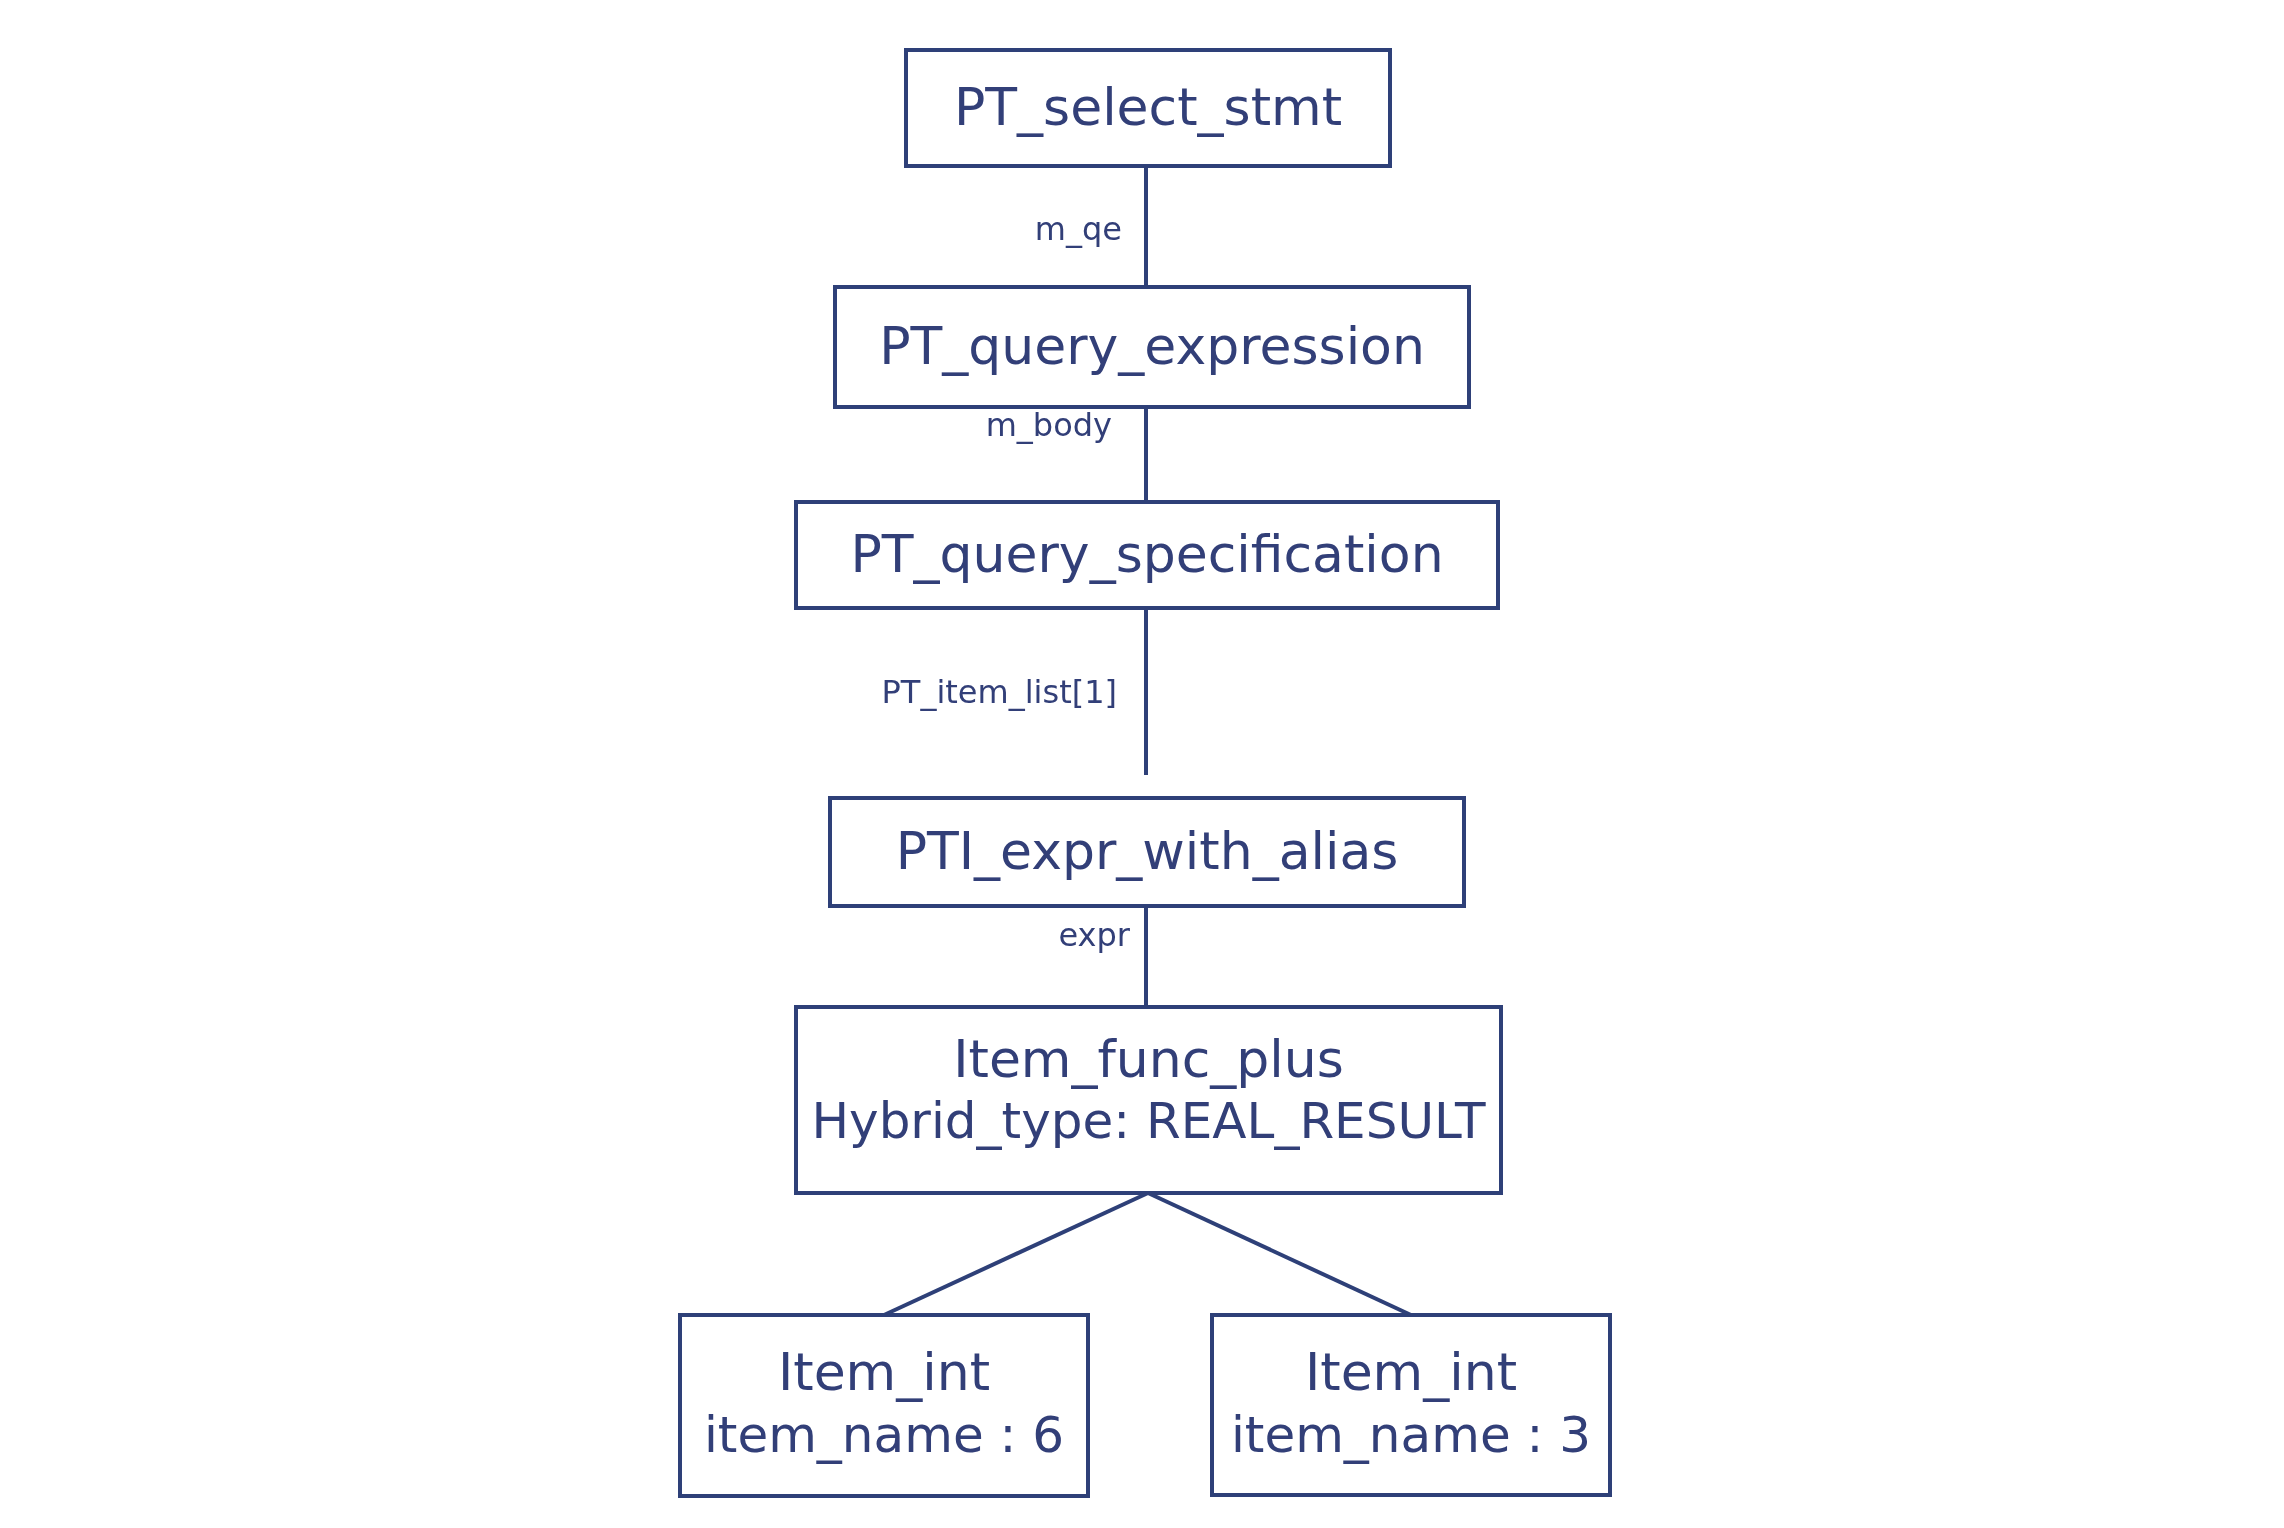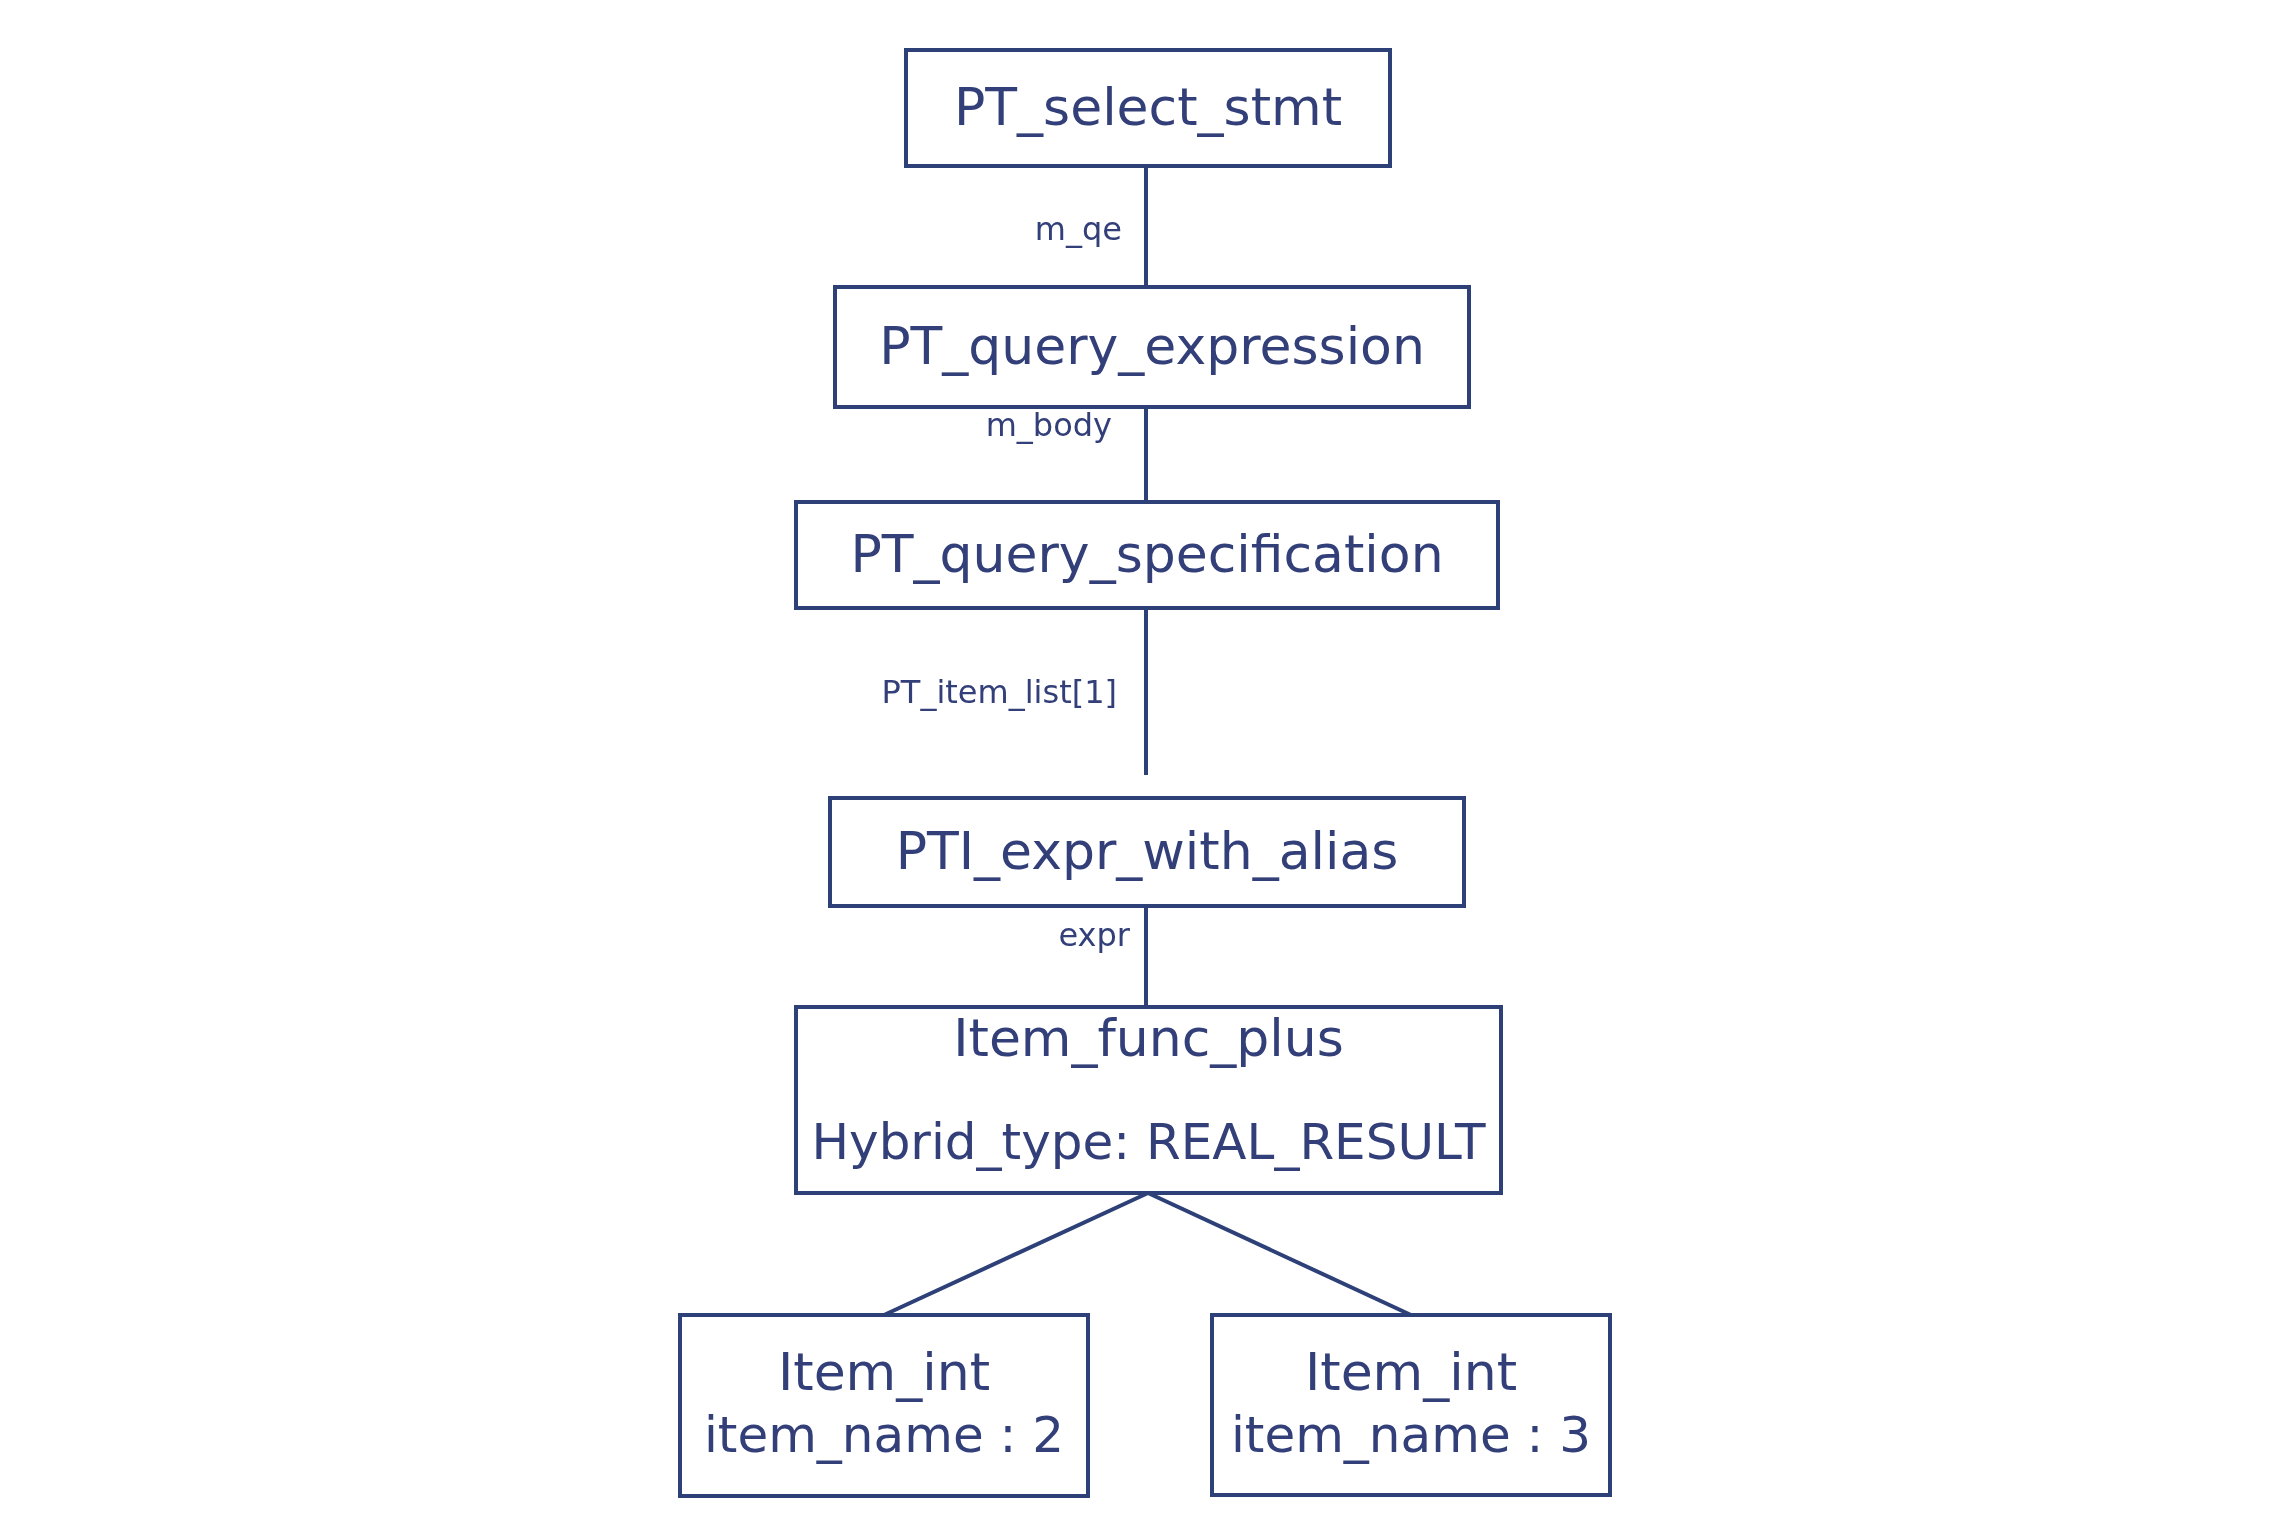--- a/index.html
+++ b/index.html
@@ -45,21 +45,20 @@
     line-height: 1.15;
     color: #323f78;
   }
   .node-sublabel {
     font-size: 50px;
     line-height: 1.3;
     color: #323f78;
   }
   .node.two-line {
     padding-bottom: 16px;
-    justify-content: space-between;
   }
   .node.child {
     justify-content: flex-start;
     padding-top: 26px;
     padding-bottom: 0;
   }
   .edge-label {
     position: absolute;
     font-size: 32px;
     line-height: 1.1;
@@ -106,21 +105,21 @@
 
   <div class="edge-label" style="right:1154px; top:918px;">expr</div>
 
   <div class="node two-line" style="left:794px; top:1005px; width:709px; height:190px;">
     <div class="node-label">Item_func_plus</div>
     <div class="node-sublabel">Hybrid_type: REAL_RESULT</div>
   </div>
 
   <div class="node two-line child" style="left:678px; top:1313px; width:412px; height:185px;">
     <div class="node-label">Item_int</div>
-    <div class="node-sublabel">item_name : 2</div>
+    <div class="node-sublabel">item_name : 6</div>
   </div>
 
   <div class="node two-line child" style="left:1210px; top:1313px; width:402px; height:184px;">
     <div class="node-label">Item_int</div>
     <div class="node-sublabel">item_name : 3</div>
   </div>
 
 </div>
 
 </body></html>

